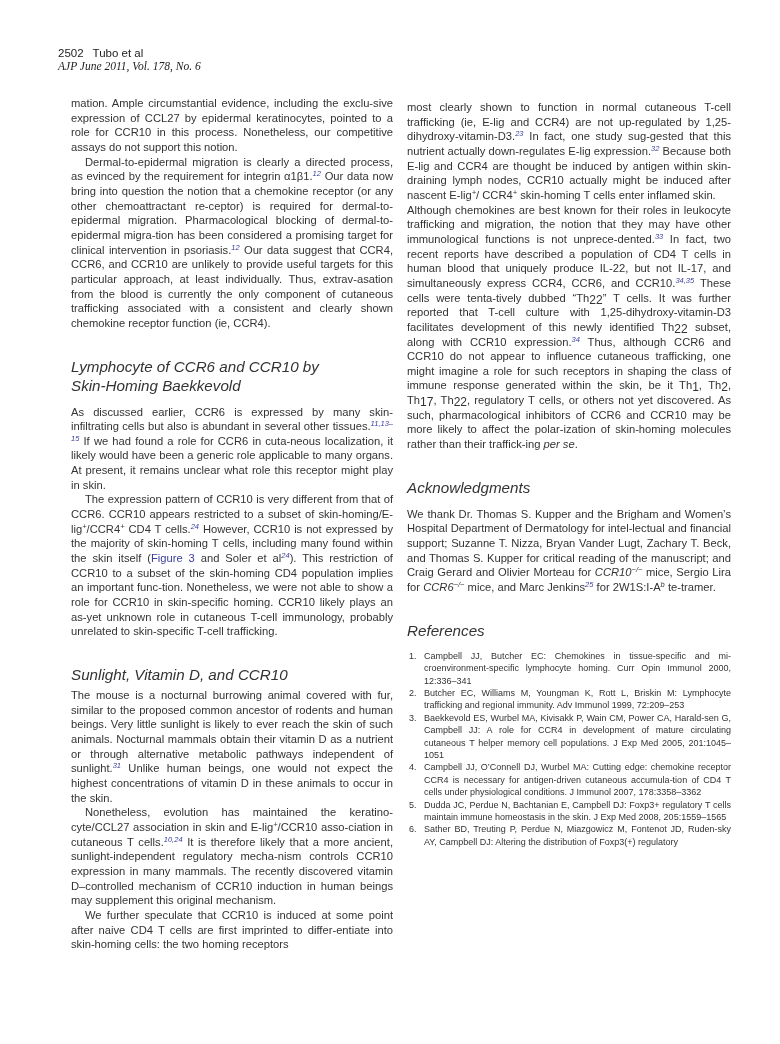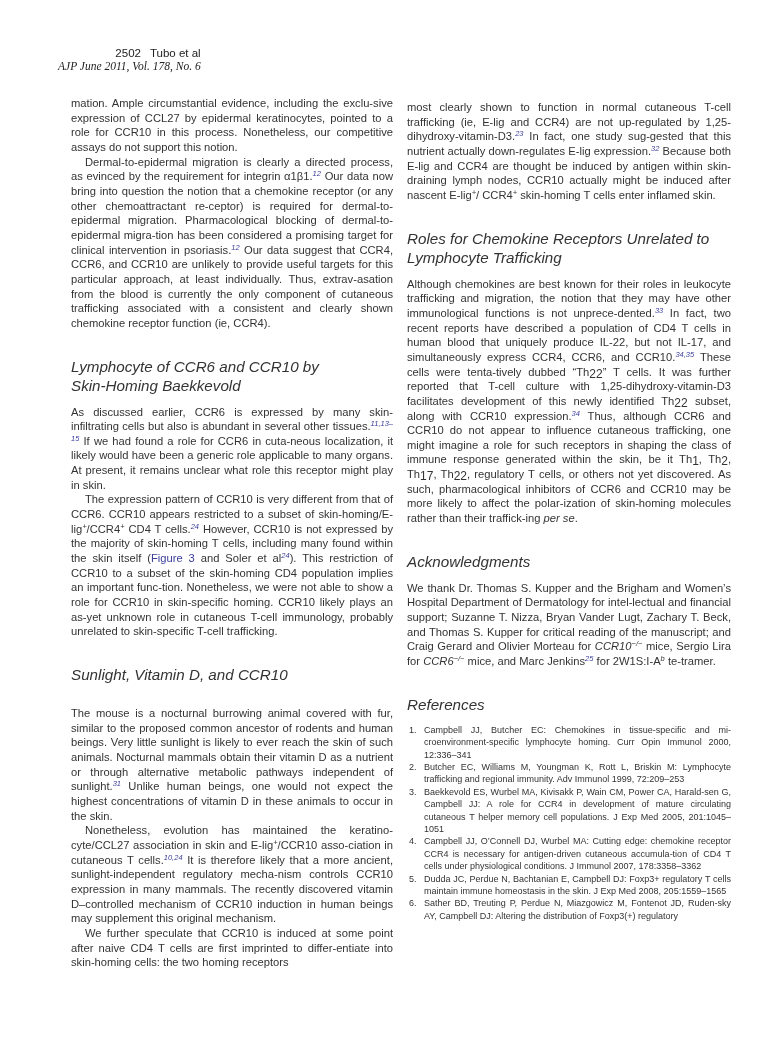--- a/index.html
+++ b/index.html
@@ -1,19 +1,19 @@
 <!DOCTYPE html>
 <html><head>
 <meta charset="utf-8">
 <style>
   html, body { margin: 0; padding: 0; background: #ffffff; }
   body { width: 780px; height: 1044px; position: relative; overflow: hidden;
          font-family: "Liberation Sans", sans-serif; color: #2b2b2b; }
   .header { position: absolute; left: 58px; top: 46px; }
-  .header .line1 { font-size: 11.5px; color: #222; line-height: 14px; text-align: right; }
+  .header .line1 { font-size: 11.5px; color: #222; line-height: 14px; }
   .header .line1 .pg { margin-right: 9px; }
   .header .line2 { font-family: "Liberation Serif", serif; font-style: italic; font-size: 11.5px; color: #222; line-height: 13px; }
   .col { position: absolute; top: 96px; width: 322px; }
   .col.left { left: 71px; }
   .col.right { left: 407px; top: 100px; width: 324px; }
   p { margin: 0; font-size: 11.2px; line-height: 14.65px; text-align: justify; color: #333; hyphens: manual; }
   p.indent { text-indent: 14px; }
   h2 { font-weight: normal; font-style: italic; font-size: 15.2px; line-height: 19px; color: #333; margin: 0; }
   sup { font-size: 7.5px; line-height: 0; vertical-align: 4px; font-style: italic; }
   sub { font-size: 12px; line-height: 0; vertical-align: -2px; }
@@ -32,28 +32,27 @@
   </div>
   <div class="line2">AJP June 2011, Vol. 178, No. 6</div>
 </div>
 
 <div class="col left" id="col-left">
     <p><span>mation. Ample circumstantial evidence, including the exclu-sive expression of CCL27 by epidermal keratinocytes, pointed to a role for CCR10 in this process. Nonetheless, our competitive assays do not support this notion.</span></p>
     <p class="indent"><span>Dermal-to-epidermal migration is clearly a directed process, as evinced by the requirement for integrin α1β1.</span><sup class="cite">12</sup><span> Our data now bring into question the notion that a chemokine receptor (or any other chemoattractant re-ceptor) is required for dermal-to-epidermal migration. Pharmacological blocking of dermal-to-epidermal migra-tion has been considered a promising target for clinical intervention in psoriasis.</span><sup class="cite">12</sup><span> Our data suggest that CCR4, CCR6, and CCR10 are unlikely to provide useful targets for this particular approach, at least individually. Thus, extrav-asation from the blood is currently the only component of cutaneous trafficking associated with a consistent and clearly shown chemokine receptor function (ie, CCR4).</span></p>
     <h2 style="margin-top: 26px; margin-bottom: 10px;"><span>Lymphocyte of CCR6 and CCR10 by</span><br><span>Skin-Homing Baekkevold</span></h2>
     <p><span>As discussed earlier, CCR6 is expressed by many skin-infiltrating cells but also is abundant in several other tissues.</span><sup class="cite">11,13–15</sup><span> If we had found a role for CCR6 in cuta-neous localization, it likely would have been a generic role applicable to many organs. At present, it remains unclear what role this receptor might play in skin.</span></p>
     <p class="indent"><span>The expression pattern of CCR10 is very different from that of CCR6. CCR10 appears restricted to a subset of skin-homing/E-lig</span><sup>+</sup><span>/CCR4</span><sup>+</sup><span> CD4 T cells.</span><sup class="cite">24</sup><span> However, CCR10 is not expressed by the majority of skin-homing T cells, including many found within the skin itself (</span><span class="link">Figure 3</span><span> and Soler et al</span><sup class="cite">24</sup><span>). This restriction of CCR10 to a subset of the skin-homing CD4 population implies an important func-tion. Nonetheless, we were not able to show a role for CCR10 in skin-specific homing. CCR10 likely plays an as-yet unknown role in cutaneous T-cell immunology, probably unrelated to skin-specific T-cell trafficking.</span></p>
-    <h2 style="margin-top: 26px; margin-bottom: 22px;"><span>Sunlight, Vitamin D, and CCR10</span></h2>
+    <h2 style="margin-top: 26px; margin-bottom: 4px;"><span>Sunlight, Vitamin D, and CCR10</span></h2>
     <p><span>The mouse is a nocturnal burrowing animal covered with fur, similar to the proposed common ancestor of rodents and human beings. Very little sunlight is likely to ever reach the skin of such animals. Nocturnal mammals obtain their vitamin D as a nutrient or through alternative metabolic pathways independent of sunlight.</span><sup class="cite">31</sup><span> Unlike human beings, one would not expect the highest concentrations of vitamin D in these animals to occur in the skin.</span></p>
     <p class="indent"><span>Nonetheless, evolution has maintained the keratino-cyte/CCL27 association in skin and E-lig</span><sup>+</sup><span>/CCR10 asso-ciation in cutaneous T cells.</span><sup class="cite">10,24</sup><span> It is therefore likely that a more ancient, sunlight-independent regulatory mecha-nism controls CCR10 expression in many mammals. The recently discovered vitamin D–controlled mechanism of CCR10 induction in human beings may supplement this original mechanism.</span></p>
     <p class="indent"><span>We further speculate that CCR10 is induced at some point after naive CD4 T cells are first imprinted to differ-entiate into skin-homing cells: the two homing receptors</span></p>
   </div>
 <div class="col right" id="col-right">
     <p><span>most clearly shown to function in normal cutaneous T-cell trafficking (ie, E-lig and CCR4) are not up-regulated by 1,25-dihydroxy-vitamin-D3.</span><sup class="cite">23</sup><span> In fact, one study sug-gested that this nutrient actually down-regulates E-lig expression.</span><sup class="cite">32</sup><span> Because both E-lig and CCR4 are thought be induced by antigen within skin-draining lymph nodes, CCR10 actually might be induced after nascent E-lig</span><sup>+</sup><span>/ CCR4</span><sup>+</sup><span> skin-homing T cells enter inflamed skin.</span></p>
-    <h2 style="margin-top: 26px; margin-bottom: 10px;"><span>Roles for Chemokine Receptors Unrelated to</span><br><span>Lymphocyte Trafficking</span></h2>
     <p><span>Although chemokines are best known for their roles in leukocyte trafficking and migration, the notion that they may have other immunological functions is not unprece-dented.</span><sup class="cite">33</sup><span> In fact, two recent reports have described a population of CD4 T cells in human blood that uniquely produce IL-22, but not IL-17, and simultaneously express CCR4, CCR6, and CCR10.</span><sup class="cite">34,35</sup><span> These cells were tenta-tively dubbed “Th</span><sub>22</sub><span>” T cells. It was further reported that T-cell culture with 1,25-dihydroxy-vitamin-D3 facilitates development of this newly identified Th</span><sub>22</sub><span> subset, along with CCR10 expression.</span><sup class="cite">34</sup><span> Thus, although CCR6 and CCR10 do not appear to influence cutaneous trafficking, one might imagine a role for such receptors in shaping the class of immune response generated within the skin, be it Th</span><sub>1</sub><span>, Th</span><sub>2</sub><span>, Th</span><sub>17</sub><span>, Th</span><sub>22</sub><span>, regulatory T cells, or others not yet discovered. As such, pharmacological inhibitors of CCR6 and CCR10 may be more likely to affect the polar-ization of skin-homing molecules rather than their traffick-ing </span><span class="it">per se</span><span>.</span></p>
     <h2 style="margin-top: 26px; margin-bottom: 10px;"><span>Acknowledgments</span></h2>
     <p><span>We thank Dr. Thomas S. Kupper and the Brigham and Women’s Hospital Department of Dermatology for intel-lectual and financial support; Suzanne T. Nizza, Bryan Vander Lugt, Zachary T. Beck, and Thomas S. Kupper for critical reading of the manuscript; and Craig Gerard and Olivier Morteau for </span><span class="it">CCR10</span><sup class="it">−/−</sup><span> mice, Sergio Lira for </span><span class="it">CCR6</span><sup class="it">−/−</sup><span> mice, and Marc Jenkins</span><sup class="cite">25</sup><span> for 2W1S:I-A</span><sup>b</sup><span> te-tramer.</span></p>
     <h2 style="margin-top: 26px; margin-bottom: 10px;"><span>References</span></h2>
     <ul class="refs" style="margin-top: 8px;">
       <li><span class="num">1.</span><span>Campbell JJ, Butcher EC: Chemokines in tissue-specific and mi-croenvironment-specific lymphocyte homing. Curr Opin Immunol 2000, 12:336–341</span></li>
       <li><span class="num">2.</span><span>Butcher EC, Williams M, Youngman K, Rott L, Briskin M: Lymphocyte trafficking and regional immunity. Adv Immunol 1999, 72:209–253</span></li>
       <li><span class="num">3.</span><span>Baekkevold ES, Wurbel MA, Kivisakk P, Wain CM, Power CA, Harald-sen G, Campbell JJ: A role for CCR4 in development of mature circulating cutaneous T helper memory cell populations. J Exp Med 2005, 201:1045–1051</span></li>
       <li><span class="num">4.</span><span>Campbell JJ, O’Connell DJ, Wurbel MA: Cutting edge: chemokine receptor CCR4 is necessary for antigen-driven cutaneous accumula-tion of CD4 T cells under physiological conditions. J Immunol 2007, 178:3358–3362</span></li>
       <li><span class="num">5.</span><span>Dudda JC, Perdue N, Bachtanian E, Campbell DJ: Foxp3+ regulatory T cells maintain immune homeostasis in the skin. J Exp Med 2008, 205:1559–1565</span></li>

